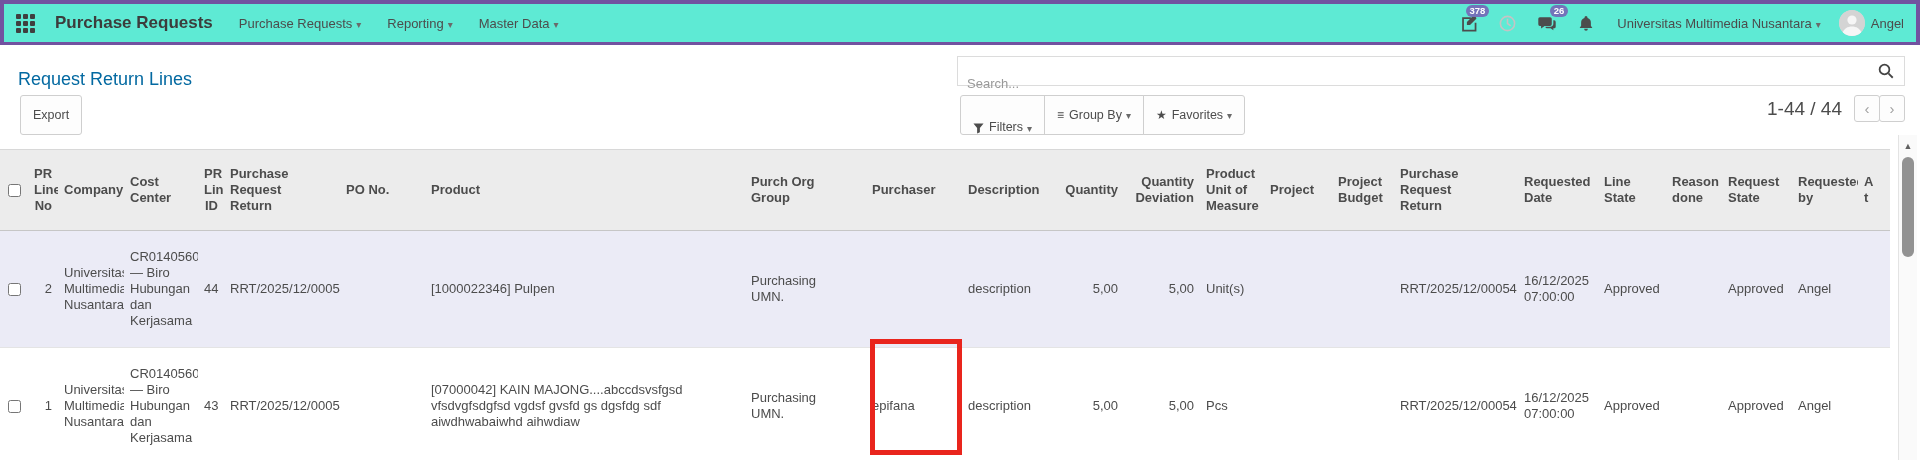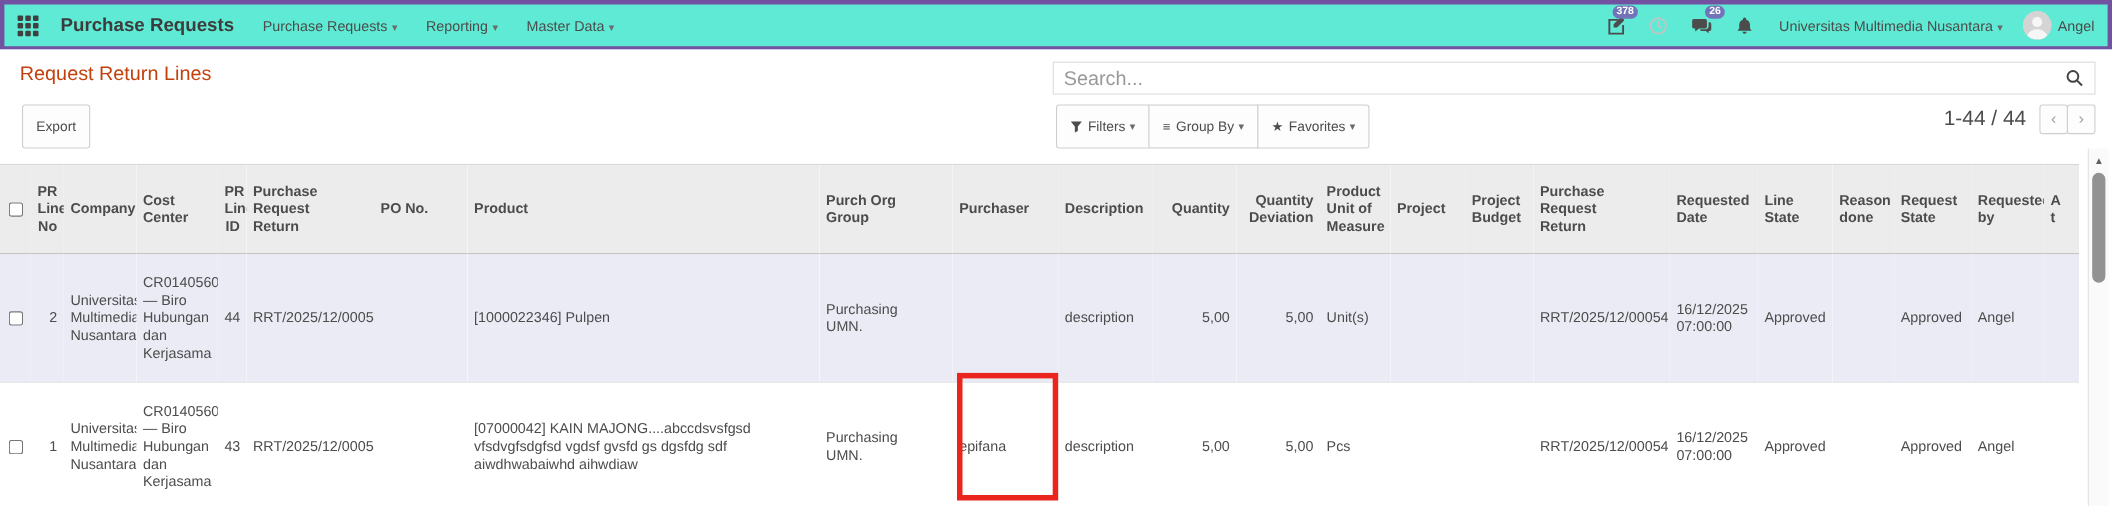--- a/index.html
+++ b/index.html
@@ -21,33 +21,33 @@
   .tray-btn.muted{color:#c4c4c4;}
   .badge{position:absolute;top:-9px;right:-11px;background:#7373ba;color:#fff;font-size:9.5px;
          line-height:12px;padding:0 4px;border-radius:7px;font-weight:700;}
   .company-menu{font-size:13px;margin-left:22px;white-space:nowrap;cursor:pointer;}
   .user-menu{display:flex;align-items:center;margin-left:18px;cursor:pointer;}
   .avatar{width:26px;height:26px;border-radius:50%;background:#d8d8d8;overflow:hidden;display:block;}
   .user-name{font-size:13px;margin-left:6px;}
 
   
   .control-panel{position:absolute;top:45px;left:0;width:1920px;height:90px;background:#fff;}
-  .view-title{position:absolute;left:18px;top:12px;font-size:18px;font-weight:400;color:#c2410c;margin:0;}
+  .view-title{position:absolute;left:18px;top:24px;font-size:18px;font-weight:400;color:#0369a1;margin:0;}
   .btn{font-size:12.5px;color:#4c4c4c;background:#fdfdfd;border:1px solid #cfcfcf;border-radius:3px;
        height:40px;padding:0 12px;cursor:pointer;font-family:"Liberation Sans",sans-serif;}
   .export-btn{position:absolute;left:20px;top:50px;}
   .search-wrap{position:absolute;left:957px;top:11px;width:948px;height:30px;background:#fff;
                border:1px solid #dcdcdc;}
-  .search-input{position:absolute;left:0;top:0;width:100%;height:100%;border:0;outline:none;
-                padding:0 34px 0 9px;font-size:18px;color:#4c4c4c;font-family:"Liberation Sans",sans-serif;background:transparent;}
+  .search-input{position:absolute;left:0;top:12px;width:100%;height:100%;border:0;outline:none;
+                padding:0 34px 0 9px;font-size:13px;color:#4c4c4c;font-family:"Liberation Sans",sans-serif;background:transparent;}
   .search-input::placeholder{color:#999;}
   .search-icon{position:absolute;right:9px;top:5px;cursor:pointer;}
   .filter-bar{position:absolute;left:960px;top:50px;display:flex;}
   .filter-bar .btn{border-radius:0;margin-left:-1px;display:flex;align-items:center;}
-  .filter-bar .btn:first-child{border-radius:3px 0 0 3px;margin-left:0;}
+  .filter-bar .btn:first-child{border-radius:3px 0 0 3px;margin-left:0;align-items:flex-end;}
   .filter-bar .btn:last-child{border-radius:0 3px 3px 0;}
   .btn .ico{margin-right:5px;font-size:12px;color:#4c4c4c;display:inline-flex;}
   .pager{position:absolute;right:15px;top:50px;display:flex;align-items:center;}
   .pager-value{font-size:19px;color:#4c4c4c;margin-right:12px;cursor:pointer;}
   .pager-btn{width:26px;height:27px;padding:0;color:#a0a0a0;font-size:15px;line-height:25px;}
   .pager-btn.next{margin-left:-1px;}
 
   
   .list-view{position:absolute;top:149px;left:0;width:1895px;}
   table{border-collapse:collapse;table-layout:fixed;width:1890px;font-size:13px;color:#4c4c4c;}

